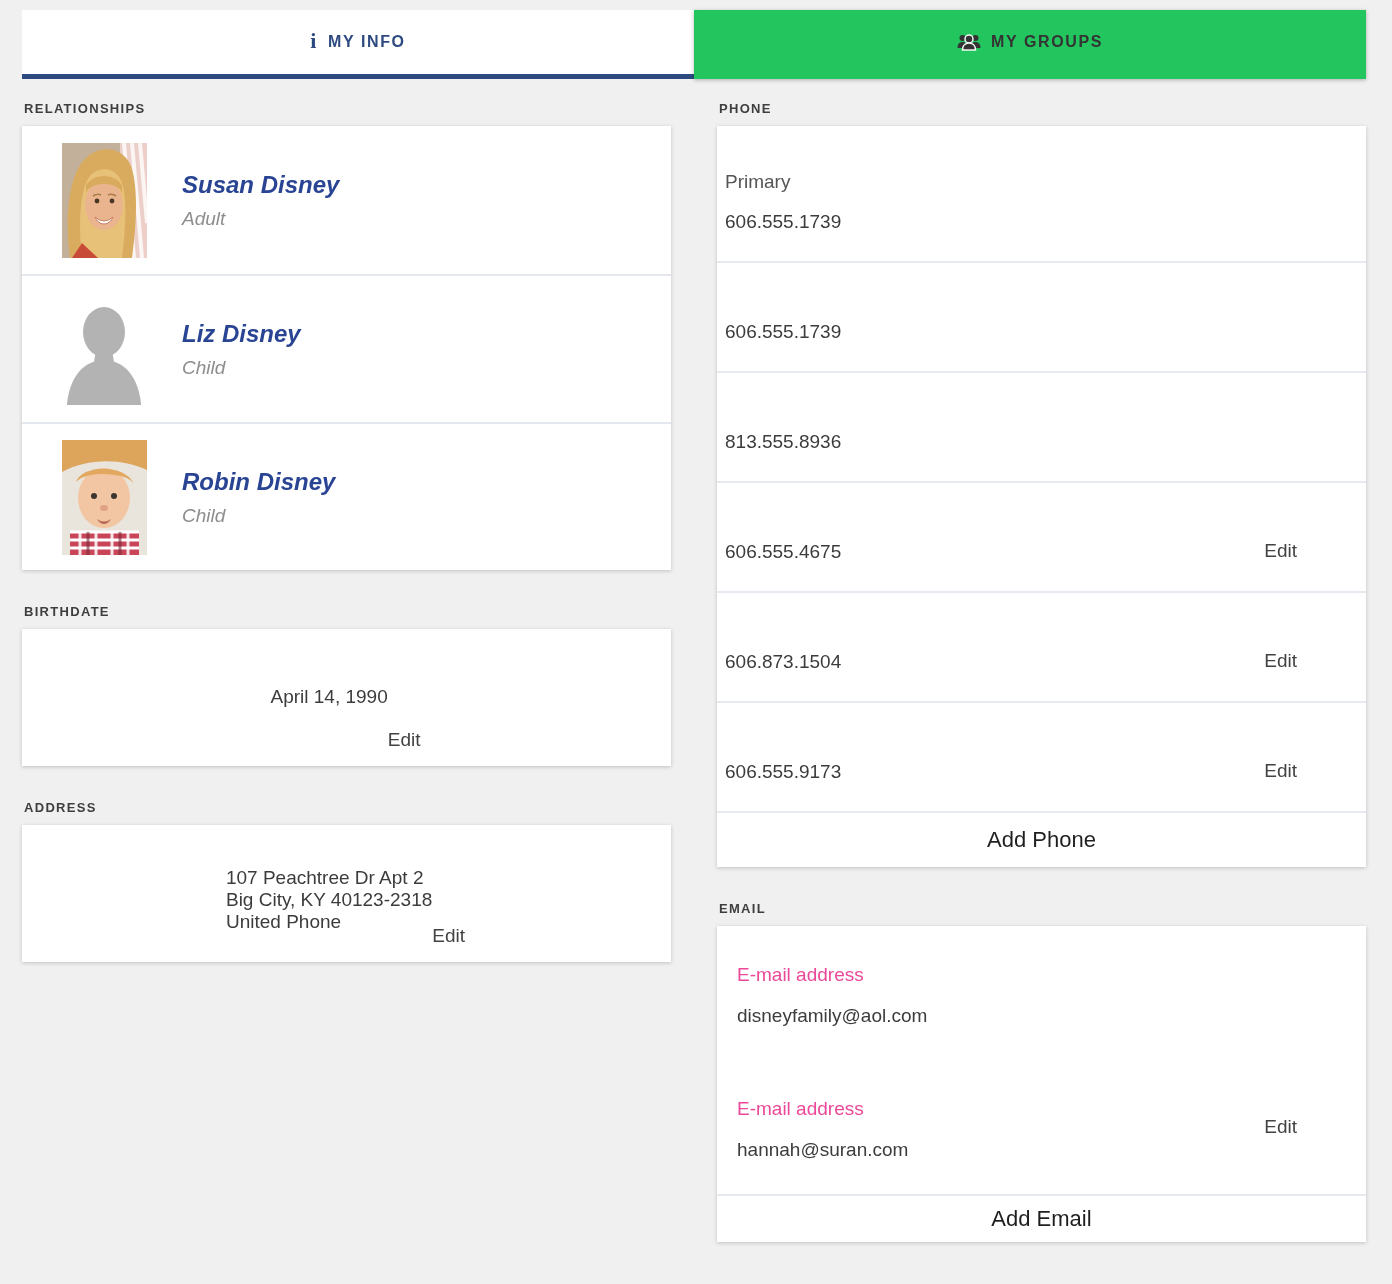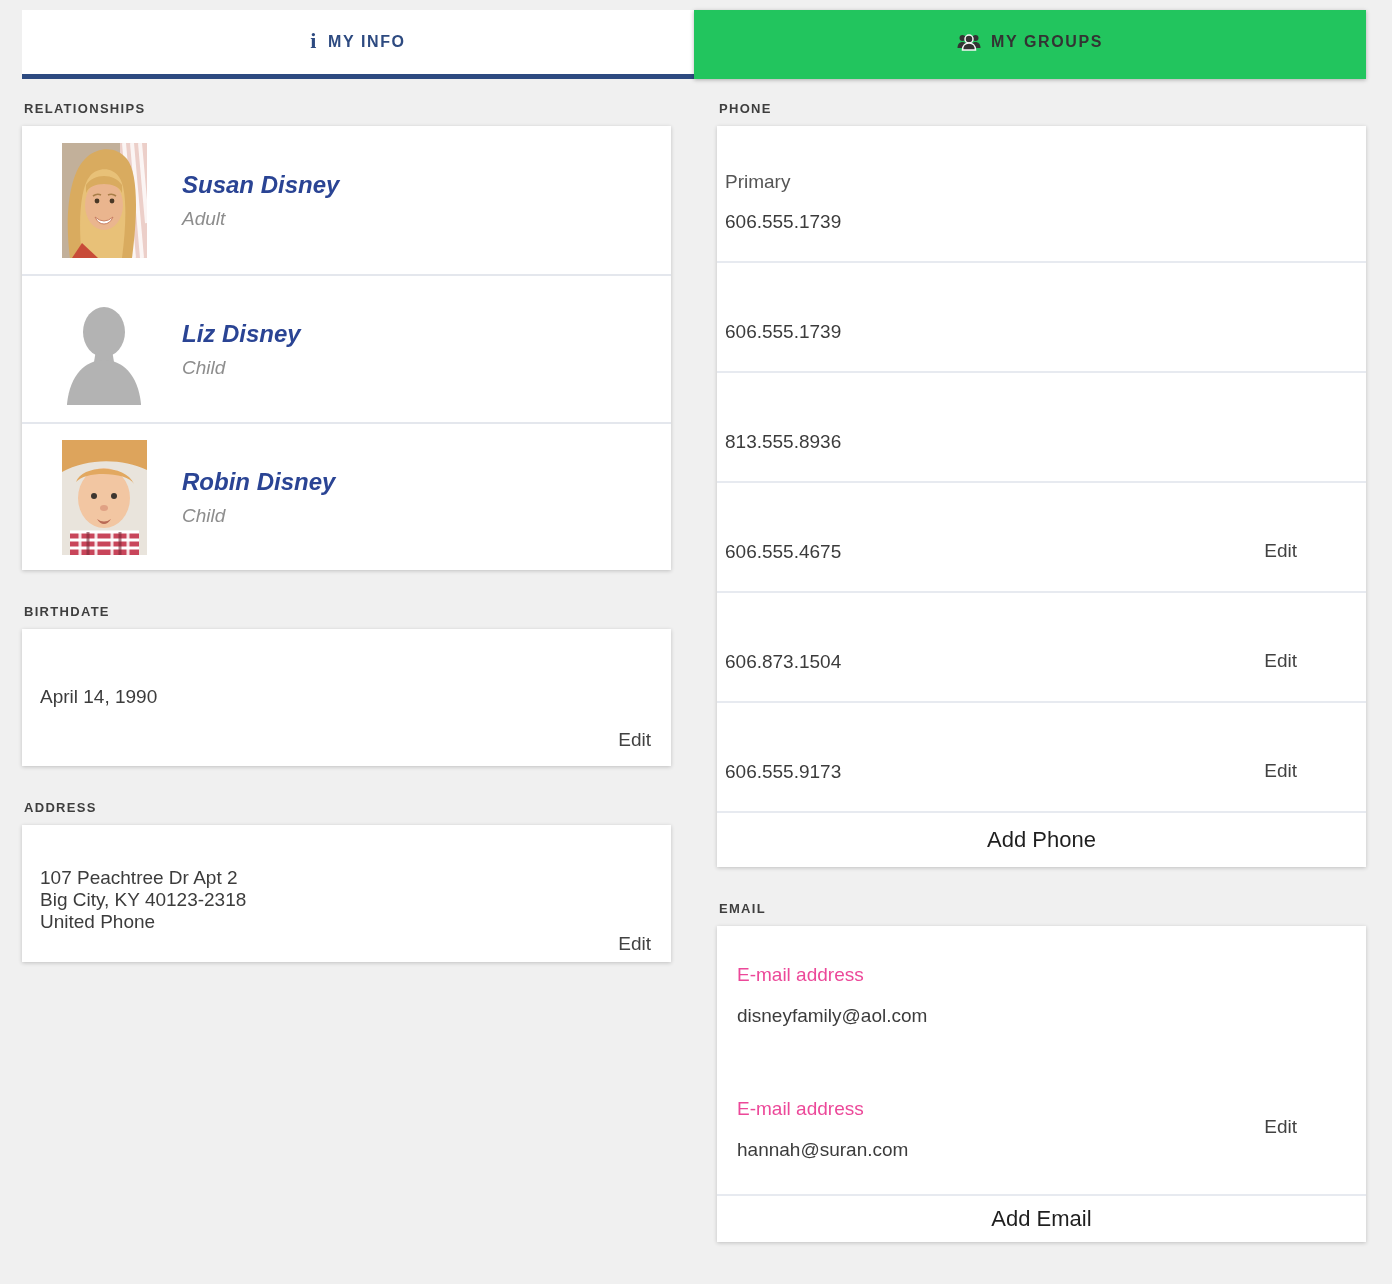--- a/index.html
+++ b/index.html
@@ -63,21 +63,21 @@
   .person-meta { margin-left:35px; }
   .person-name {
     color:#2a4494; font-size:24px; font-weight:700;
     text-decoration:none; display:inline-block;
   }
   .person-role { color:#8d8d8d; font-size:19px; font-weight:500; margin-top:9px; }
 
   
   .value-card {
     height:137px; padding:18px 20px 15px 18px;
-    display:flex; flex-direction:column;
+    display:flex; flex-direction:row;justify-content:center;
   }
   .bd-value { margin-top:39px; font-size:19px; color:#3c3c3c; }
   .addr-lines { font-size:19px; line-height:22px; color:#3c3c3c;margin-top:24px; }
   .edit-link {
     margin-top:auto; align-self:flex-end;
     font-size:19px; color:#424242; cursor:pointer;
   }
 
   
   .p-row {

